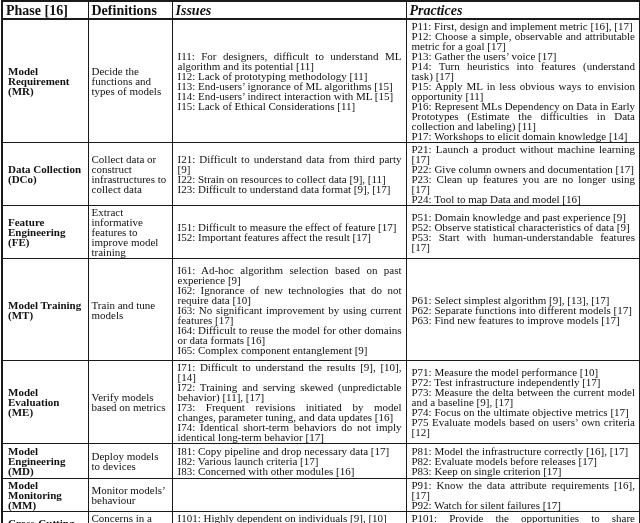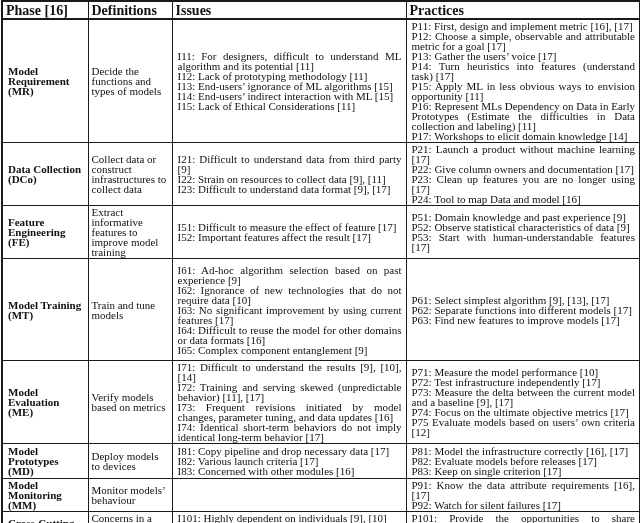--- a/index.html
+++ b/index.html
@@ -21,21 +21,21 @@
     border:1px solid #1a1a1a;
     border-bottom:2px solid #1a1a1a;
     font-size:14px;
     line-height:11px;
     text-align:left;
     padding:2px 3px;
     font-weight:bold;
     white-space:nowrap;
     overflow:hidden;
   }
-  th.ital{}
+  th.ital{font-style:italic;}
   td{
     border:1px solid #1a1a1a;
     vertical-align:middle;
     padding:1px 3px;
     font-size:11px;
     line-height:10px;
     overflow:hidden;
     margin-left:8px;
   }
   td.phase{padding-left:5px;font-weight:bold;}
@@ -137,21 +137,21 @@
         </td>
         <td class="items">
           <div class="item">P71: Measure the model performance [10]</div>
           <div class="item">P72: Test infrastructure independently [17]</div>
           <div class="item">P73: Measure the delta between the current model and a baseline [9], [17]</div>
           <div class="item">P74: Focus on the ultimate objective metrics [17]</div>
           <div class="item">P75 Evaluate models based on users’ own criteria [12]</div>
         </td>
       </tr>
       <tr style="height: 35px;">
-        <td class="phase">Model Prototypes (MD)</td>
+        <td class="phase">Model Engineering (MD)</td>
         <td class="def">Deploy models to devices</td>
         <td class="items">
           <div class="item">I81: Copy pipeline and drop necessary data [17]</div>
           <div class="item">I82: Various launch criteria [17]</div>
           <div class="item">I83: Concerned with other modules [16]</div>
         </td>
         <td class="items">
           <div class="item">P81: Model the infrastructure correctly [16], [17]</div>
           <div class="item">P82: Evaluate models before releases [17]</div>
           <div class="item">P83: Keep on single criterion [17]</div>

